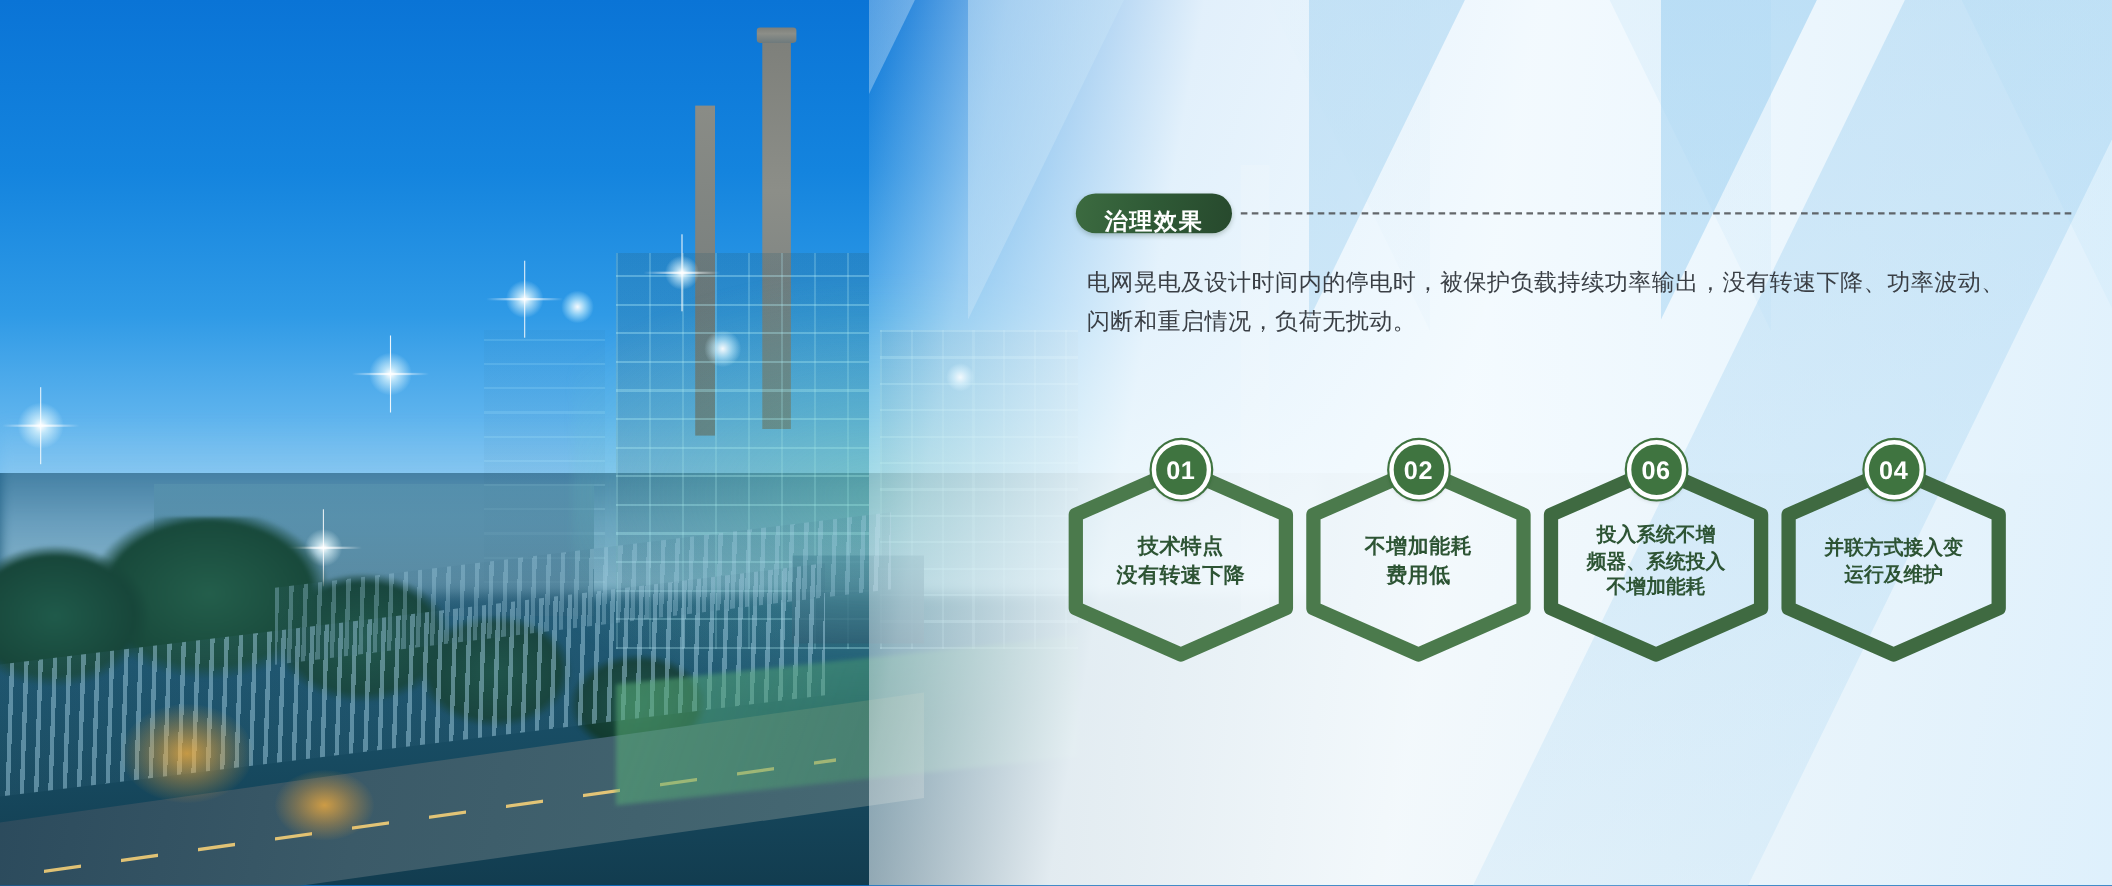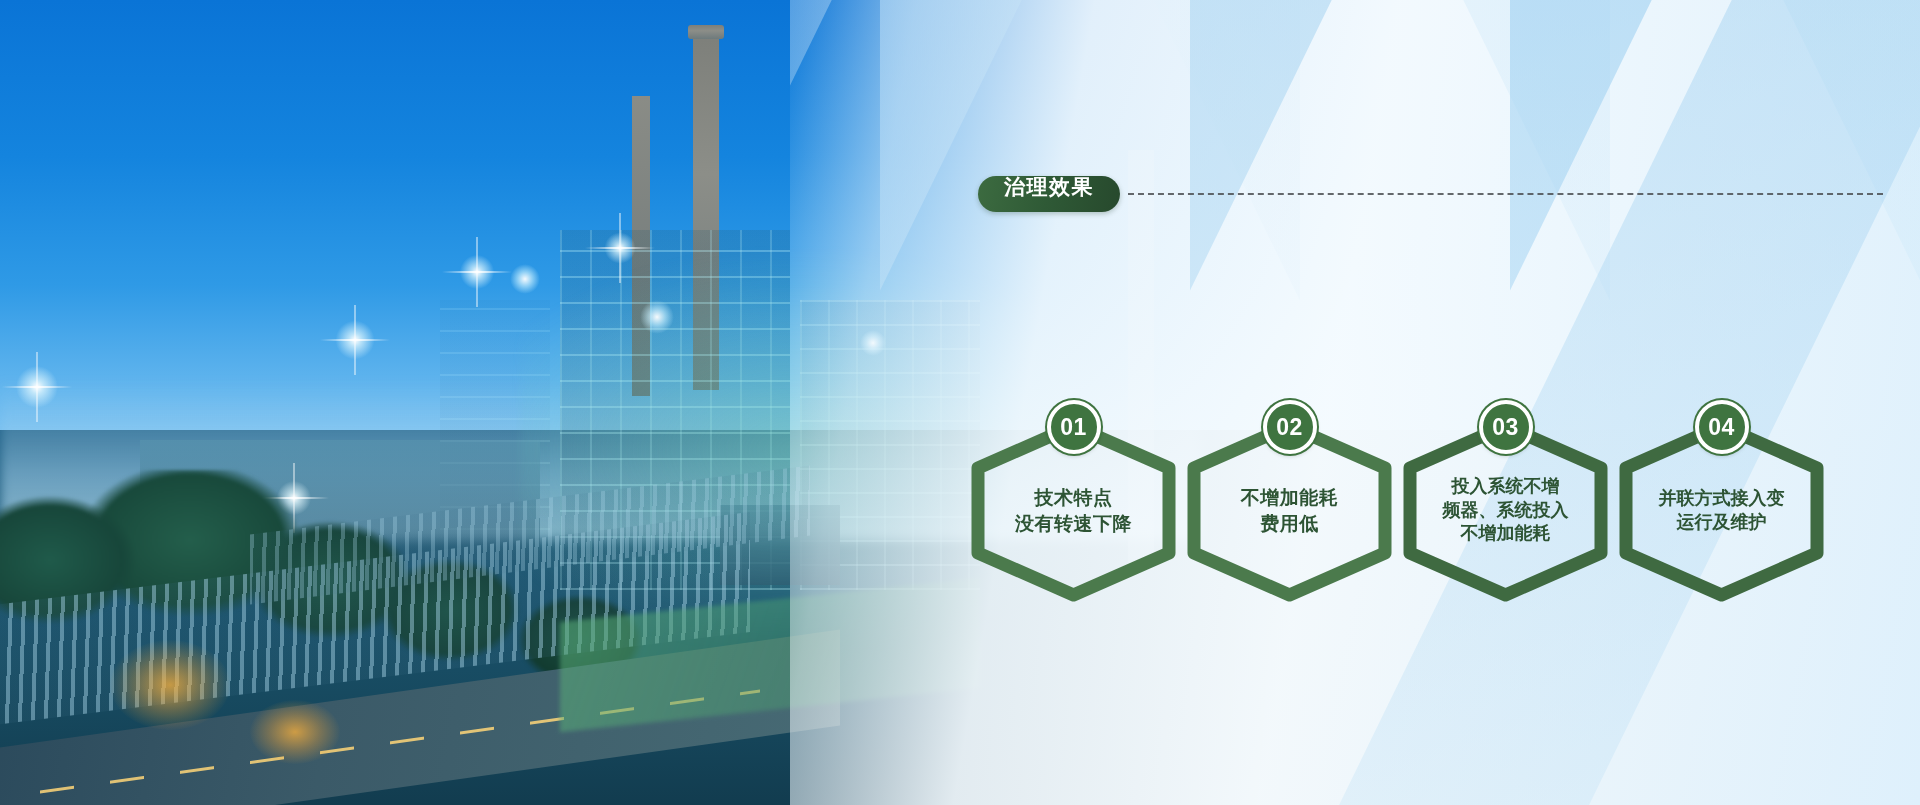--- a/index.html
+++ b/index.html
@@ -106,21 +106,21 @@
   .chev b{position:absolute;top:0;left:205px;width:215px;height:1120px;
     transform:skewX(26deg);transform-origin:top right;}
 
   
   .content{position:absolute;left:960px;top:0;width:960px;height:805px;}
 
   .section-head{position:absolute;display:flex;align-items:center;width:905px;}
   .pill{
     height:36px;min-width:140px;border-radius:18px;
     background:linear-gradient(100deg,#3c6b40 0%,#2f5a36 48%,#27492d 100%);
-    display:flex;align-items:flex-start;justify-content:center;
+    display:flex;align-items:flex-end;justify-content:center;
     padding:0 26px;box-sizing:border-box;
     box-shadow:0 2px 5px rgba(20,50,28,.25);
     flex:0 0 auto;
   }
   .pill span{
     color:#ffffff;font-size:21px;font-weight:bold;letter-spacing:1.5px;
     line-height:1;white-space:nowrap;
   }
   .dashline{
     flex:1 1 auto;height:0;margin-left:8px;
@@ -234,20 +234,21 @@
 
   <div class="content">
 
     <div class="section-head" style="left:18px;top:176px;">
       <div class="pill">
         <span>治理效果</span>
       </div>
       <div class="dashline"></div>
     </div>
 
+    <p class="body-text">电网晃电及设计时间内的停电时，被保护负载持续功率输出，没有转速下降、功率波动、闪断和重启情况，负荷无扰动。</p>
 
 
     <div class="hex-row">
 
       <div class="hex-item" style="left:6px;">
         <div class="hex-shape">
           <svg viewBox="0 0 215 185" xmlns="http://www.w3.org/2000/svg">
             <polygon points="107.5,8 203,50 203,135 107.5,177 12,135 12,50" fill="none" stroke="#4b7a4c" stroke-width="13" stroke-linejoin="round"></polygon>
           </svg>
         </div>
@@ -286,21 +287,21 @@
           </svg>
         </div>
         <div class="hex-label small">
           <span>
             <span>投入系统不增</span><br>
             <span>频器、系统投入</span><br>
             <span>不增加能耗</span>
           </span>
         </div>
         <div class="num-badge">
-          <span>03</span>
+          <span>06</span>
         </div>
       </div>
 
       <div class="hex-item" style="left:654px;">
         <div class="hex-shape">
           <svg viewBox="0 0 215 185" xmlns="http://www.w3.org/2000/svg">
             <polygon points="107.5,8 203,50 203,135 107.5,177 12,135 12,50" fill="none" stroke="#3f6a41" stroke-width="13" stroke-linejoin="round"></polygon>
           </svg>
         </div>
         <div class="hex-label small">

